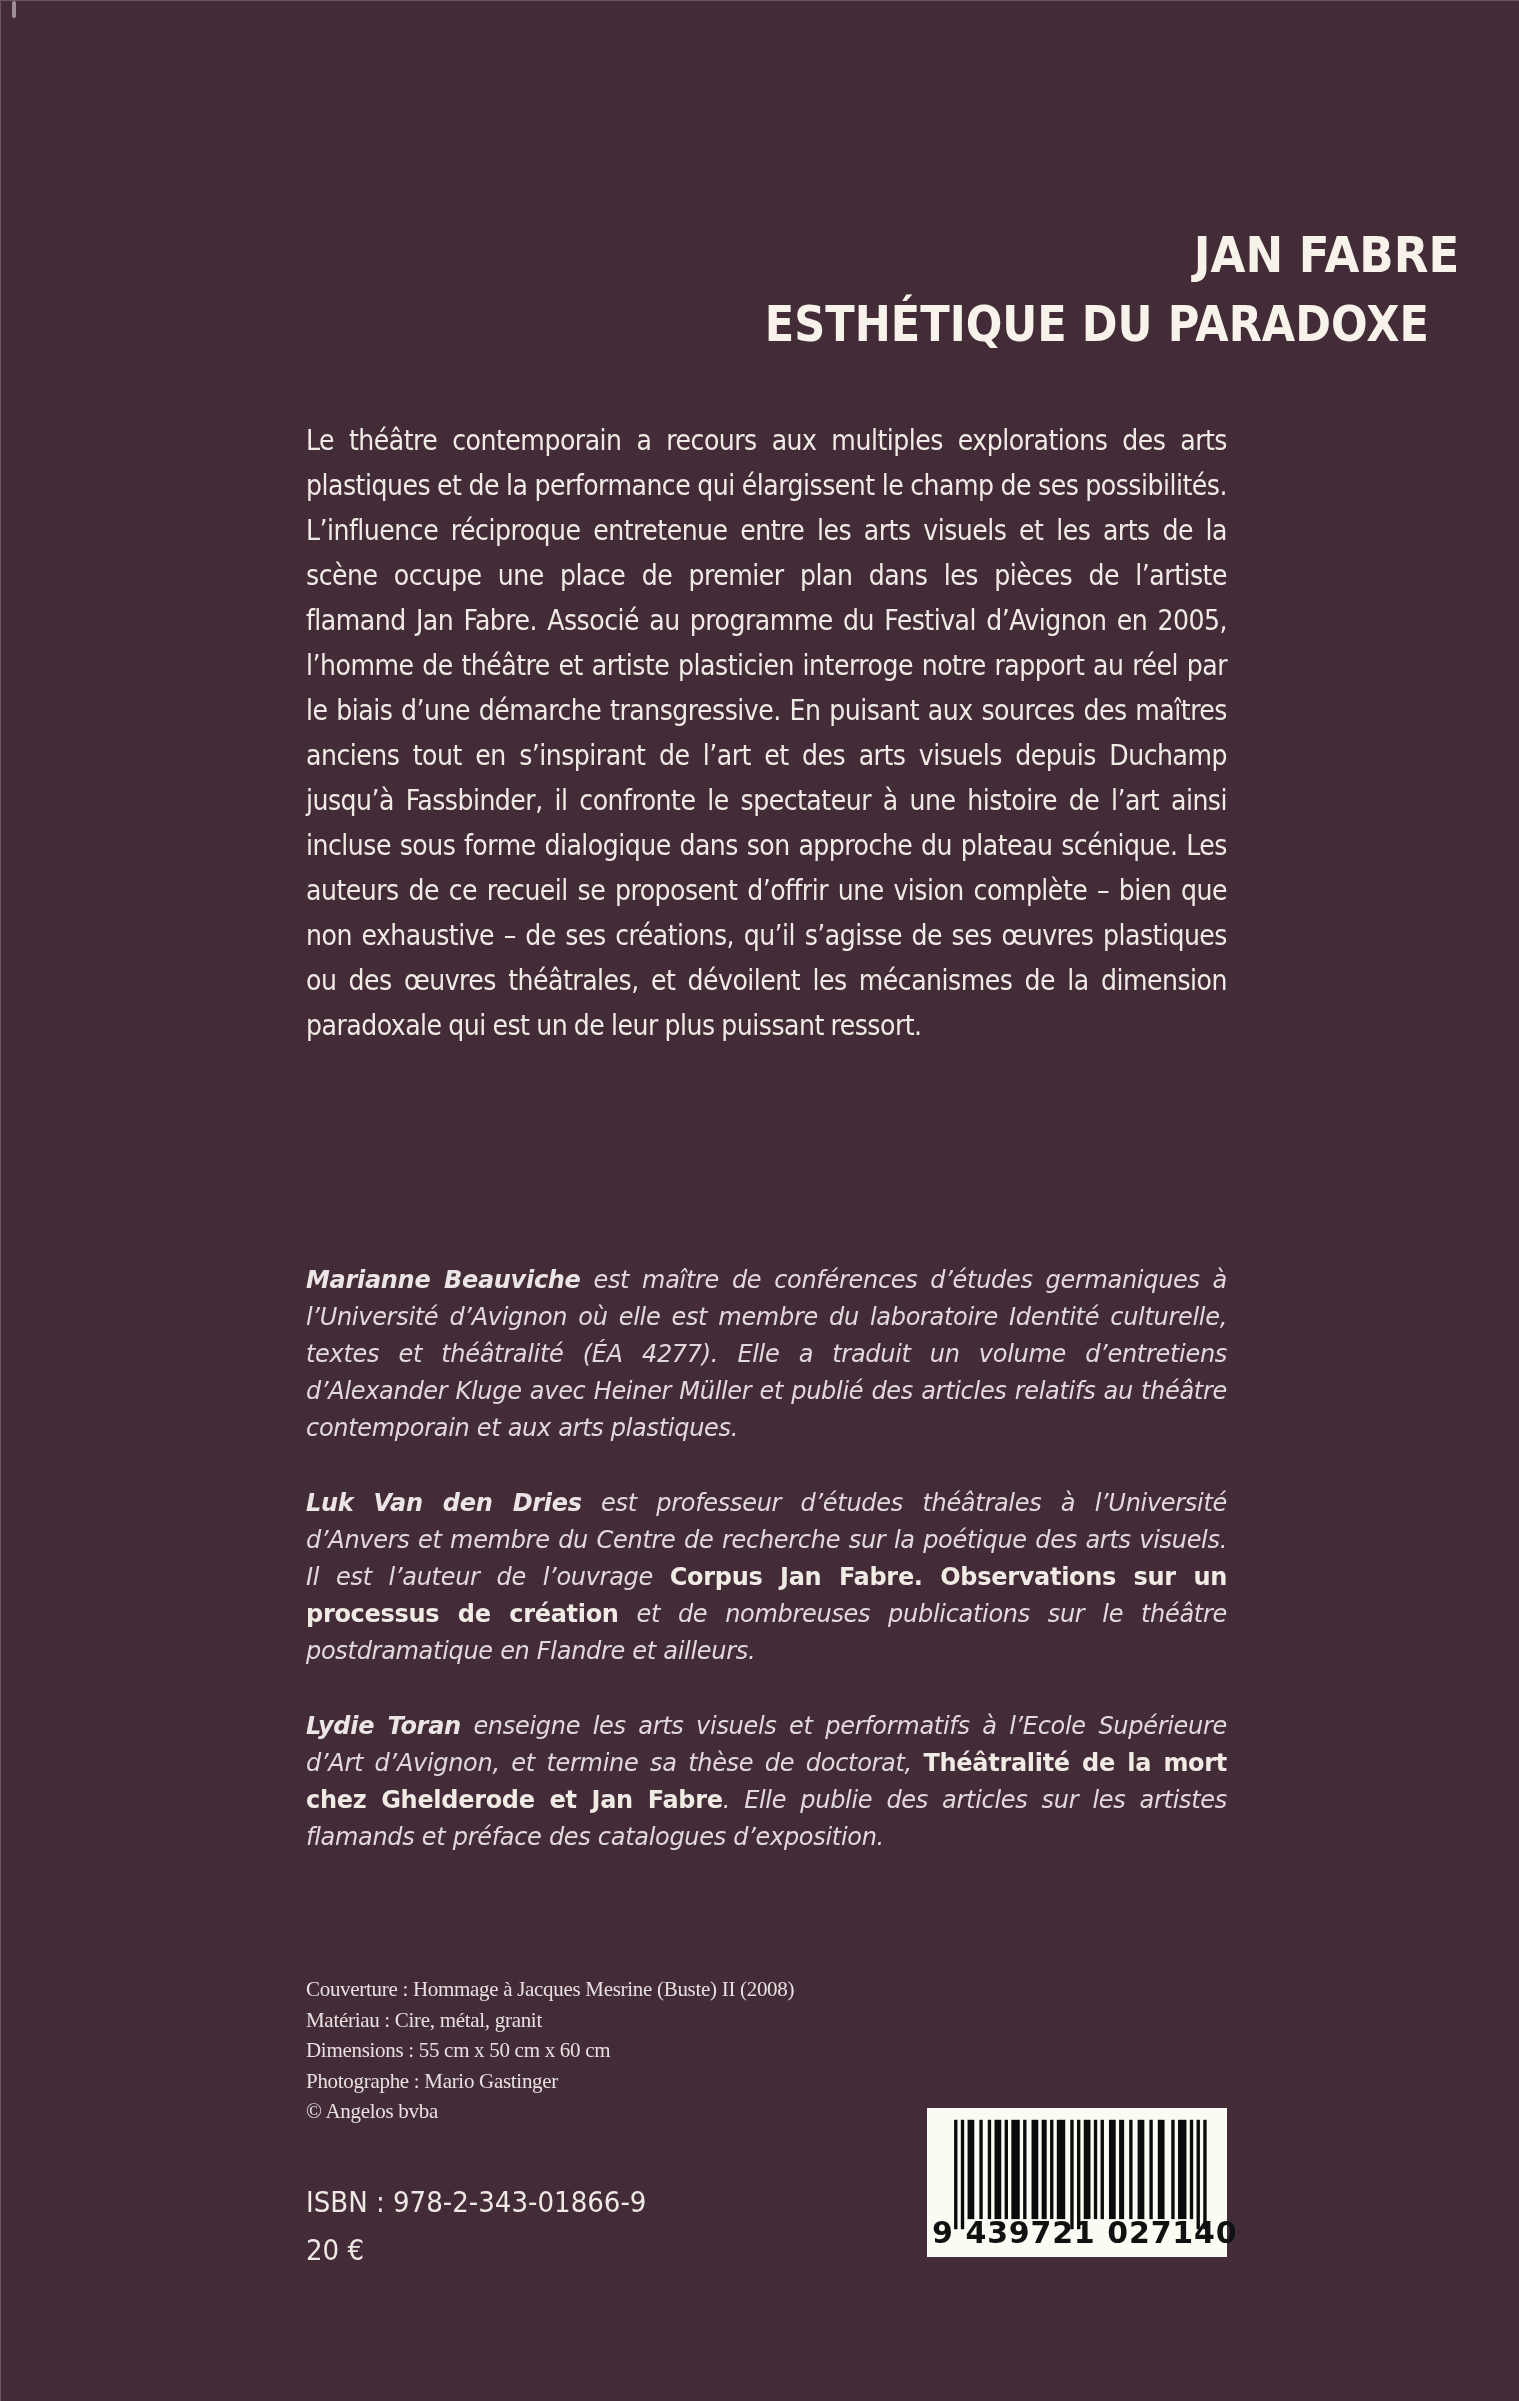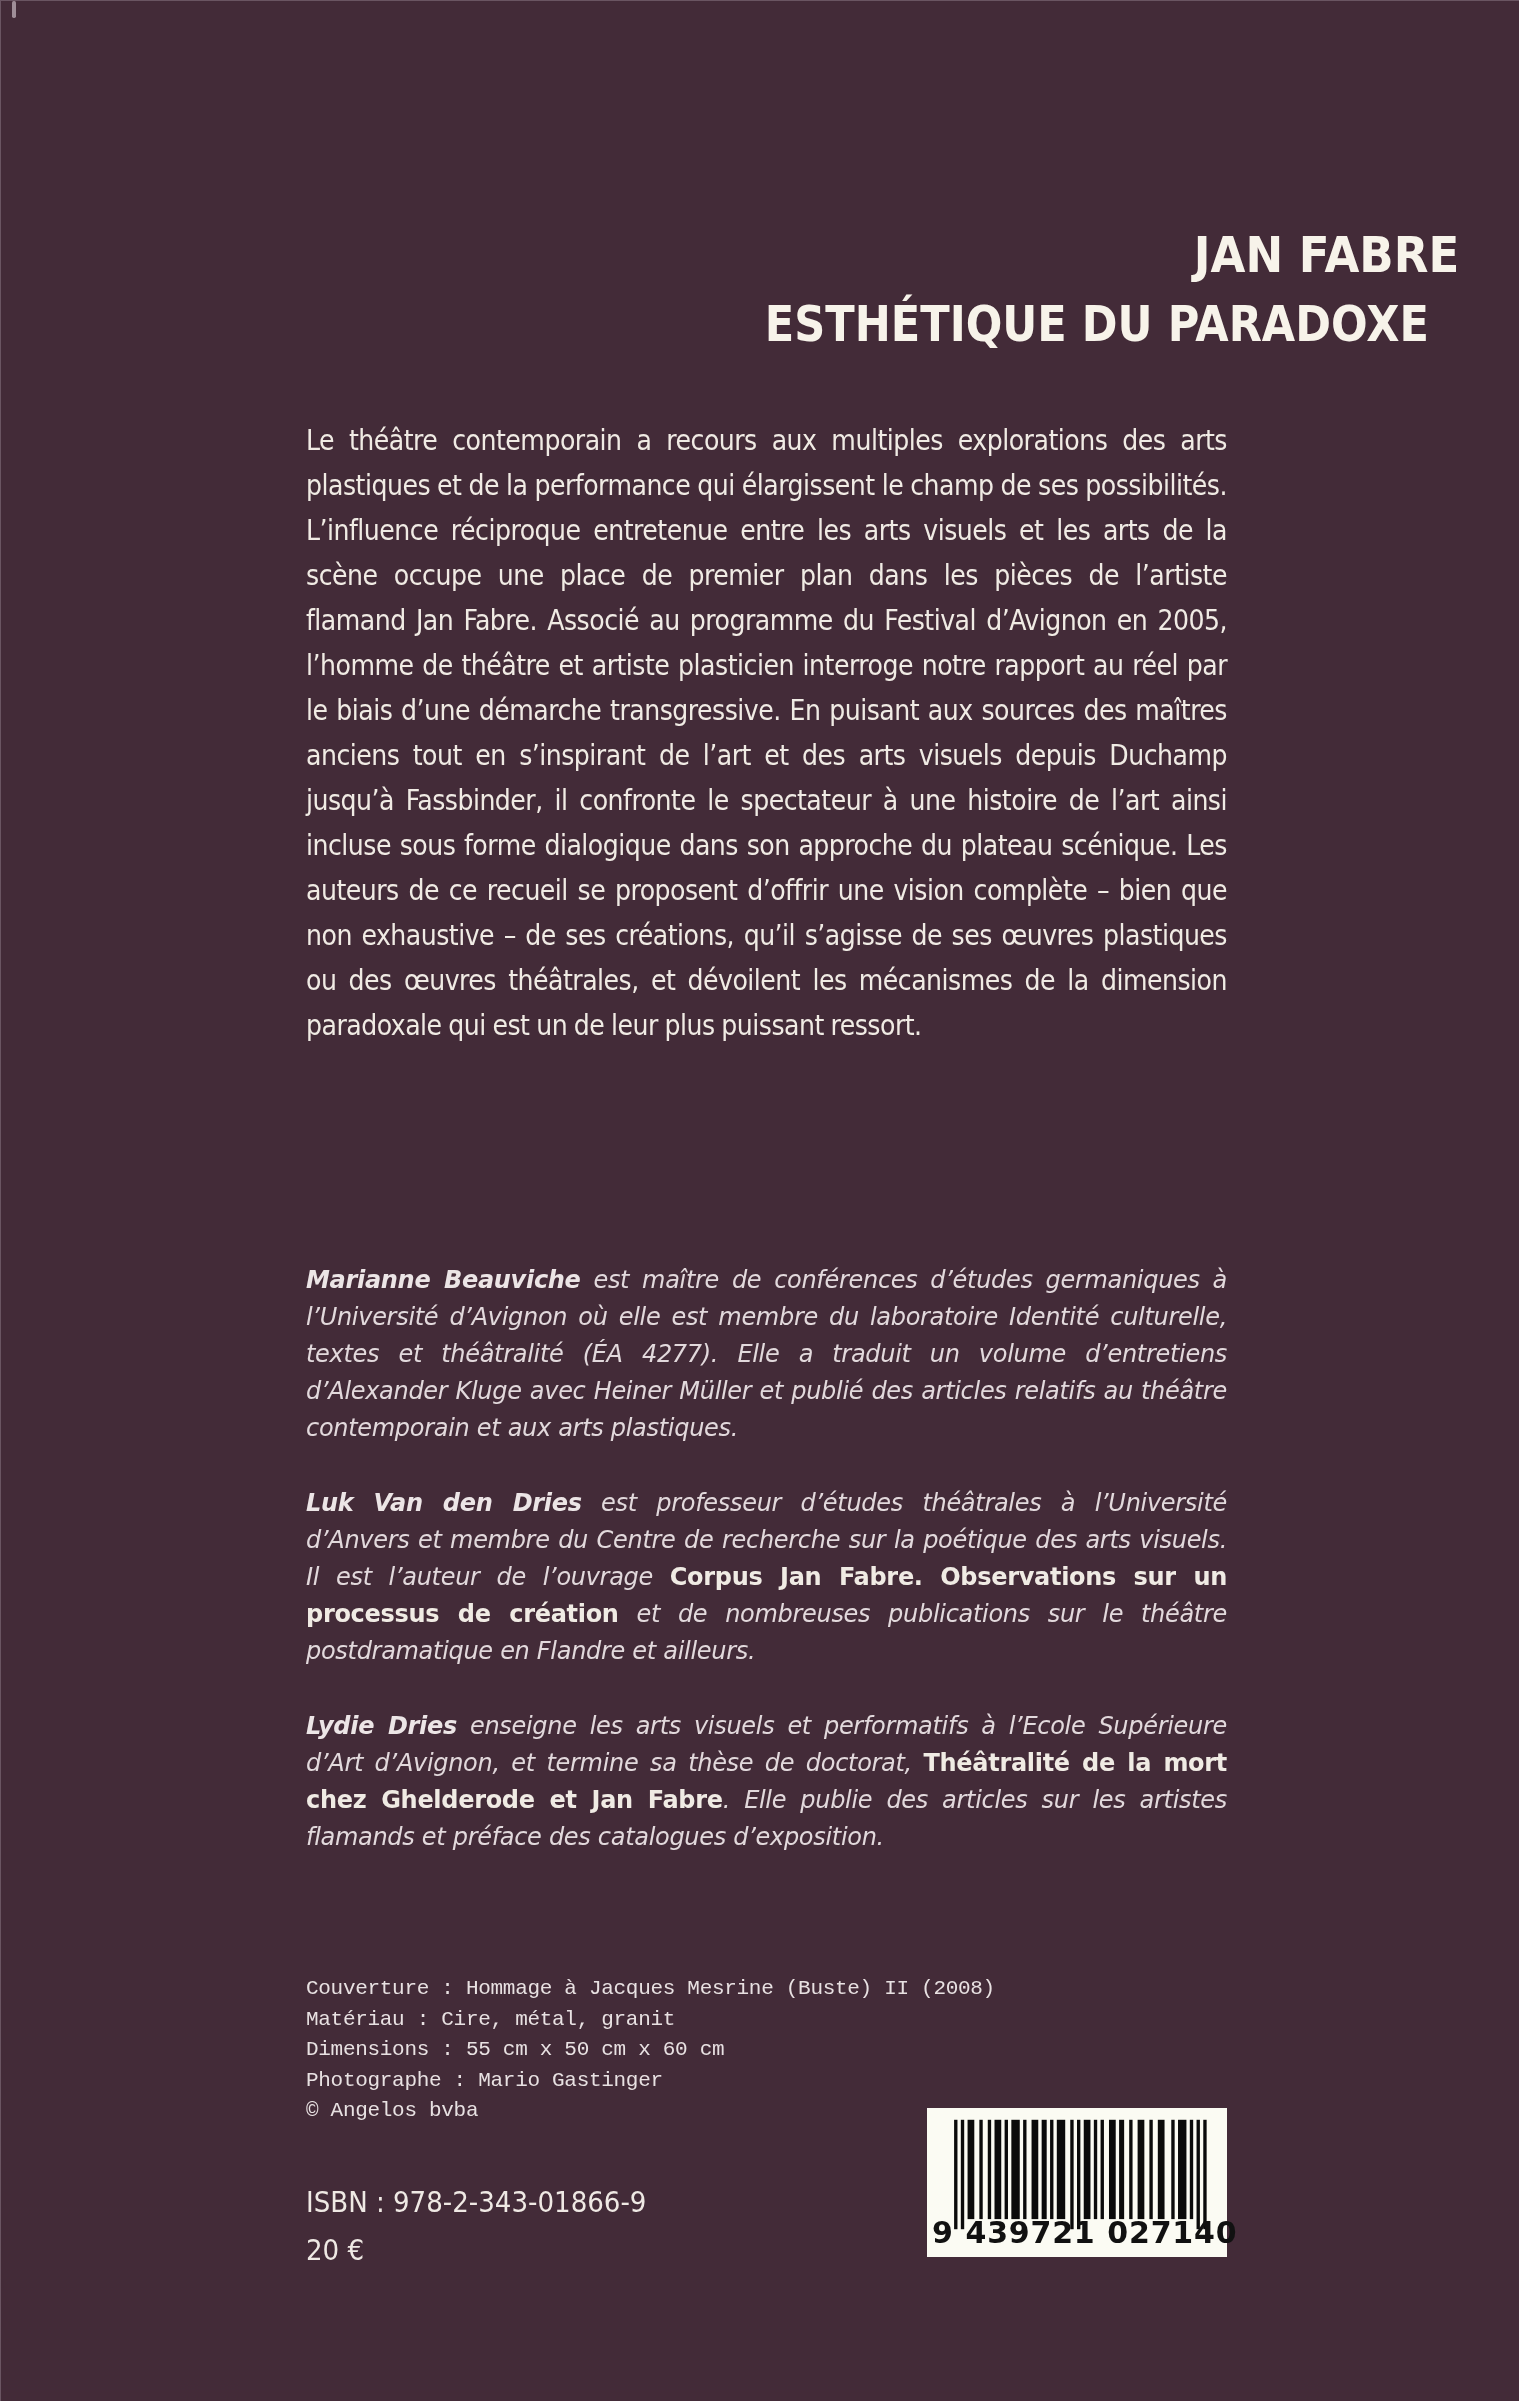--- a/index.html
+++ b/index.html
@@ -91,21 +91,21 @@
       font-style: normal;
       font-weight: bold;
       color: #f0ebe4;
     }
 
     .credits {
       position: absolute;
       left: 305px;
       top: 1973px;
       width: 675px;
-      font-family: Liberation Mono, monospace;
+      font-family: Liberation Serif, serif;
       font-size: 21px;
       line-height: 30.5px;
       color: #e8e1e2;
       letter-spacing: -0.3px;
     }
     .credits div { white-space: nowrap; }
 
     .isbn-block {
       position: absolute;
       left: 305px;
@@ -155,21 +155,21 @@
   <h1 class="title">
     <span class="line line1">JAN FABRE</span>
     <span class="line line2">ESTHÉTIQUE DU PARADOXE</span>
   </h1>
 
   <div class="synopsis">Le théâtre contemporain a recours aux multiples explorations des arts plastiques et de la performance qui élargissent le champ de ses possibilités. L’influence réciproque entretenue entre les arts visuels et les arts de la scène occupe une place de premier plan dans les pièces de l’artiste flamand Jan Fabre. Associé au programme du Festival d’Avignon en 2005, l’homme de théâtre et artiste plasticien interroge notre rapport au réel par le biais d’une démarche transgressive. En puisant aux sources des maîtres anciens tout en s’inspirant de l’art et des arts visuels depuis Duchamp jusqu’à Fassbinder, il confronte le spectateur à une histoire de l’art ainsi incluse sous forme dialogique dans son approche du plateau scénique. Les auteurs de ce recueil se proposent d’offrir une vision complète – bien que non exhaustive – de ses créations, qu’il s’agisse de ses œuvres plastiques ou des œuvres théâtrales, et dévoilent les mécanismes de la dimension paradoxale qui est un de leur plus puissant ressort.</div>
 
   <div class="bios">
     <p class="bio"><span class="author">Marianne Beauviche</span><span> est maître de conférences d’études germaniques à l’Université d’Avignon où elle est membre du laboratoire Identité culturelle, textes et théâtralité (ÉA 4277). Elle a traduit un volume d’entretiens d’Alexander Kluge avec Heiner Müller et publié des articles relatifs au théâtre contemporain et aux arts plastiques.</span></p>
     <p class="bio"><span class="author">Luk Van den Dries</span><span> est professeur d’études théâtrales à l’Université d’Anvers et membre du Centre de recherche sur la poétique des arts visuels. Il est l’auteur de l’ouvrage </span><span class="work">Corpus Jan Fabre. Observations sur un processus de création</span><span> et de nombreuses publications sur le théâtre postdramatique en Flandre et ailleurs.</span></p>
-    <p class="bio"><span class="author">Lydie Dries</span><span> enseigne les arts visuels et performatifs à l’Ecole Supérieure d’Art d’Avignon, et termine sa thèse de doctorat, </span><span class="work">Théâtralité de la mort chez Ghelderode et Jan Fabre</span><span>. Elle publie des articles sur les artistes flamands et préface des catalogues d’exposition.</span></p>
+    <p class="bio"><span class="author">Lydie Toran</span><span> enseigne les arts visuels et performatifs à l’Ecole Supérieure d’Art d’Avignon, et termine sa thèse de doctorat, </span><span class="work">Théâtralité de la mort chez Ghelderode et Jan Fabre</span><span>. Elle publie des articles sur les artistes flamands et préface des catalogues d’exposition.</span></p>
   </div>
 
   <div class="credits">
     <div>Couverture : Hommage à Jacques Mesrine (Buste) II (2008)</div>
     <div>Matériau : Cire, métal, granit</div>
     <div>Dimensions : 55 cm x 50 cm x 60 cm</div>
     <div>Photographe : Mario Gastinger</div>
     <div>© Angelos bvba</div>
   </div>
 

